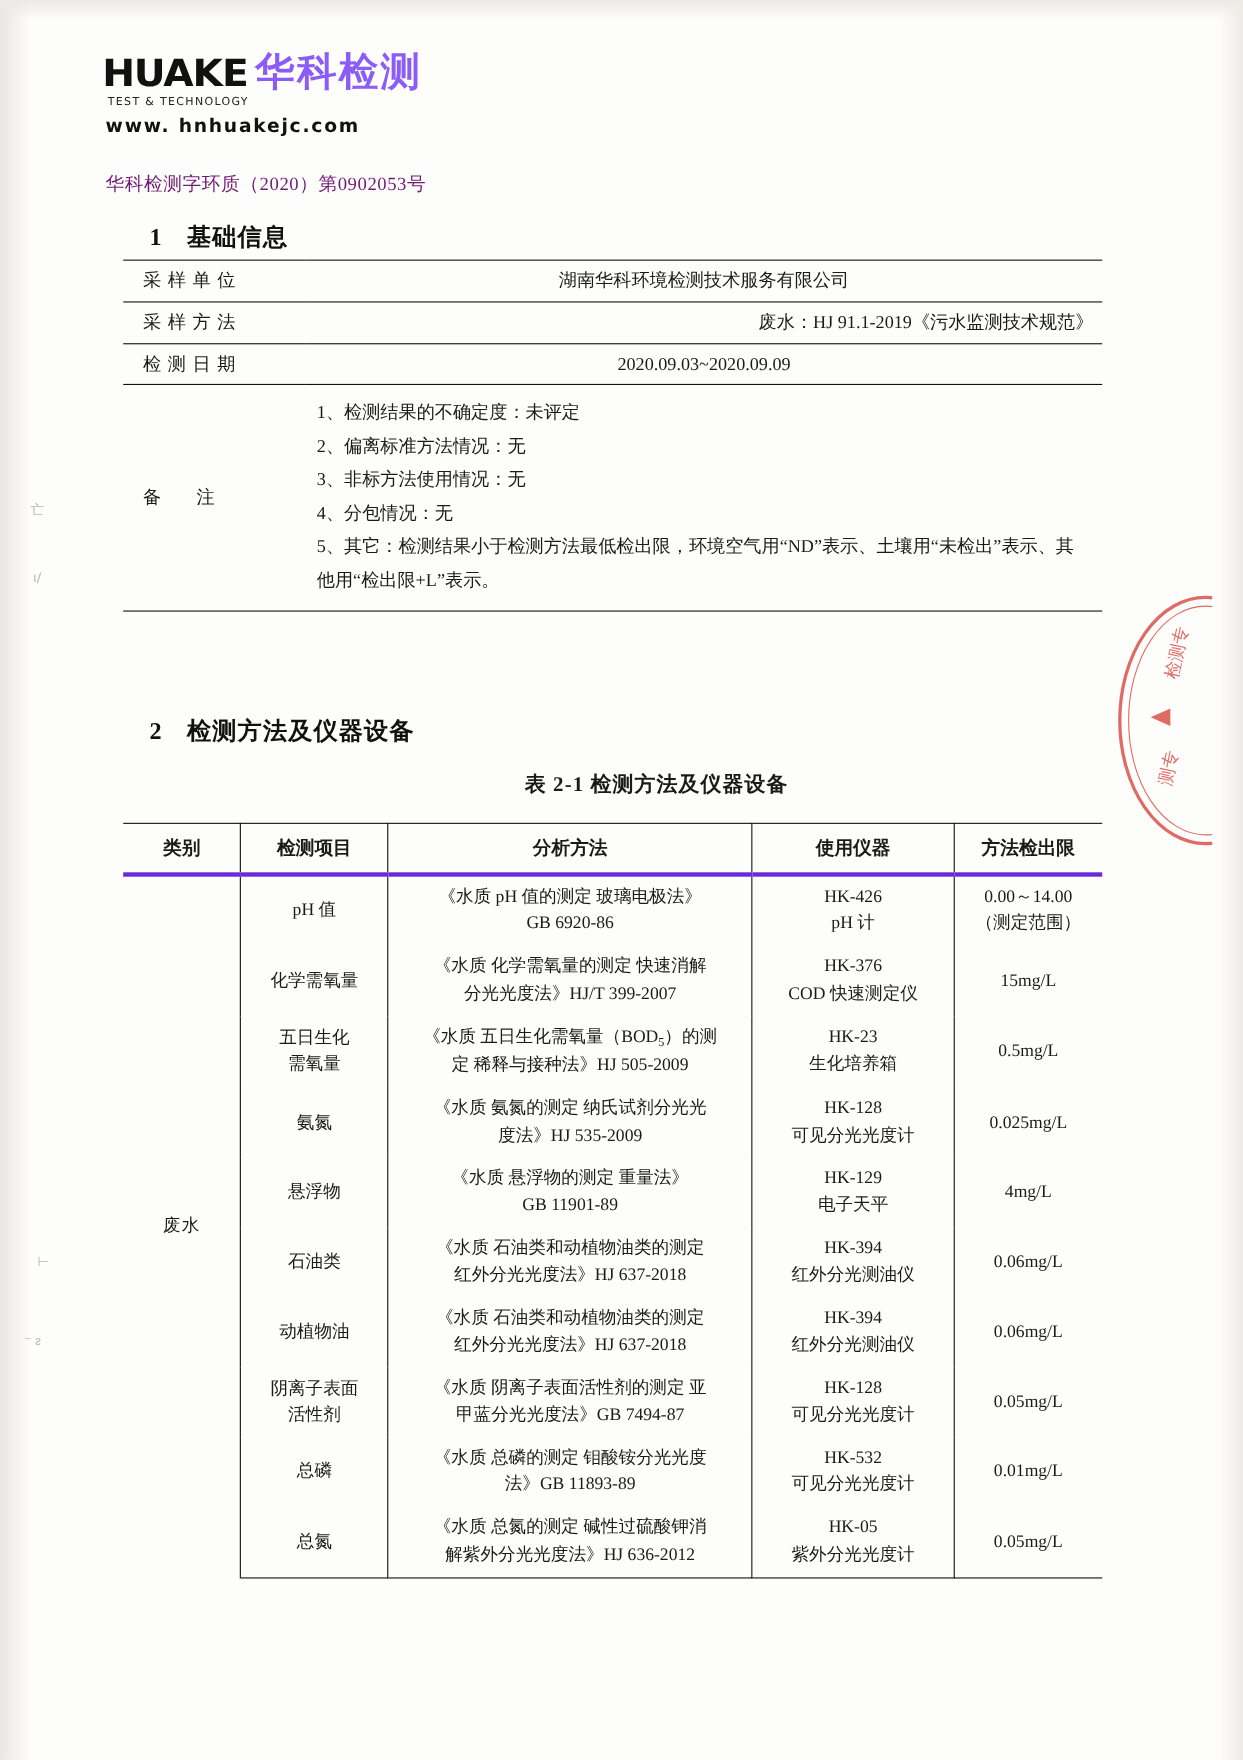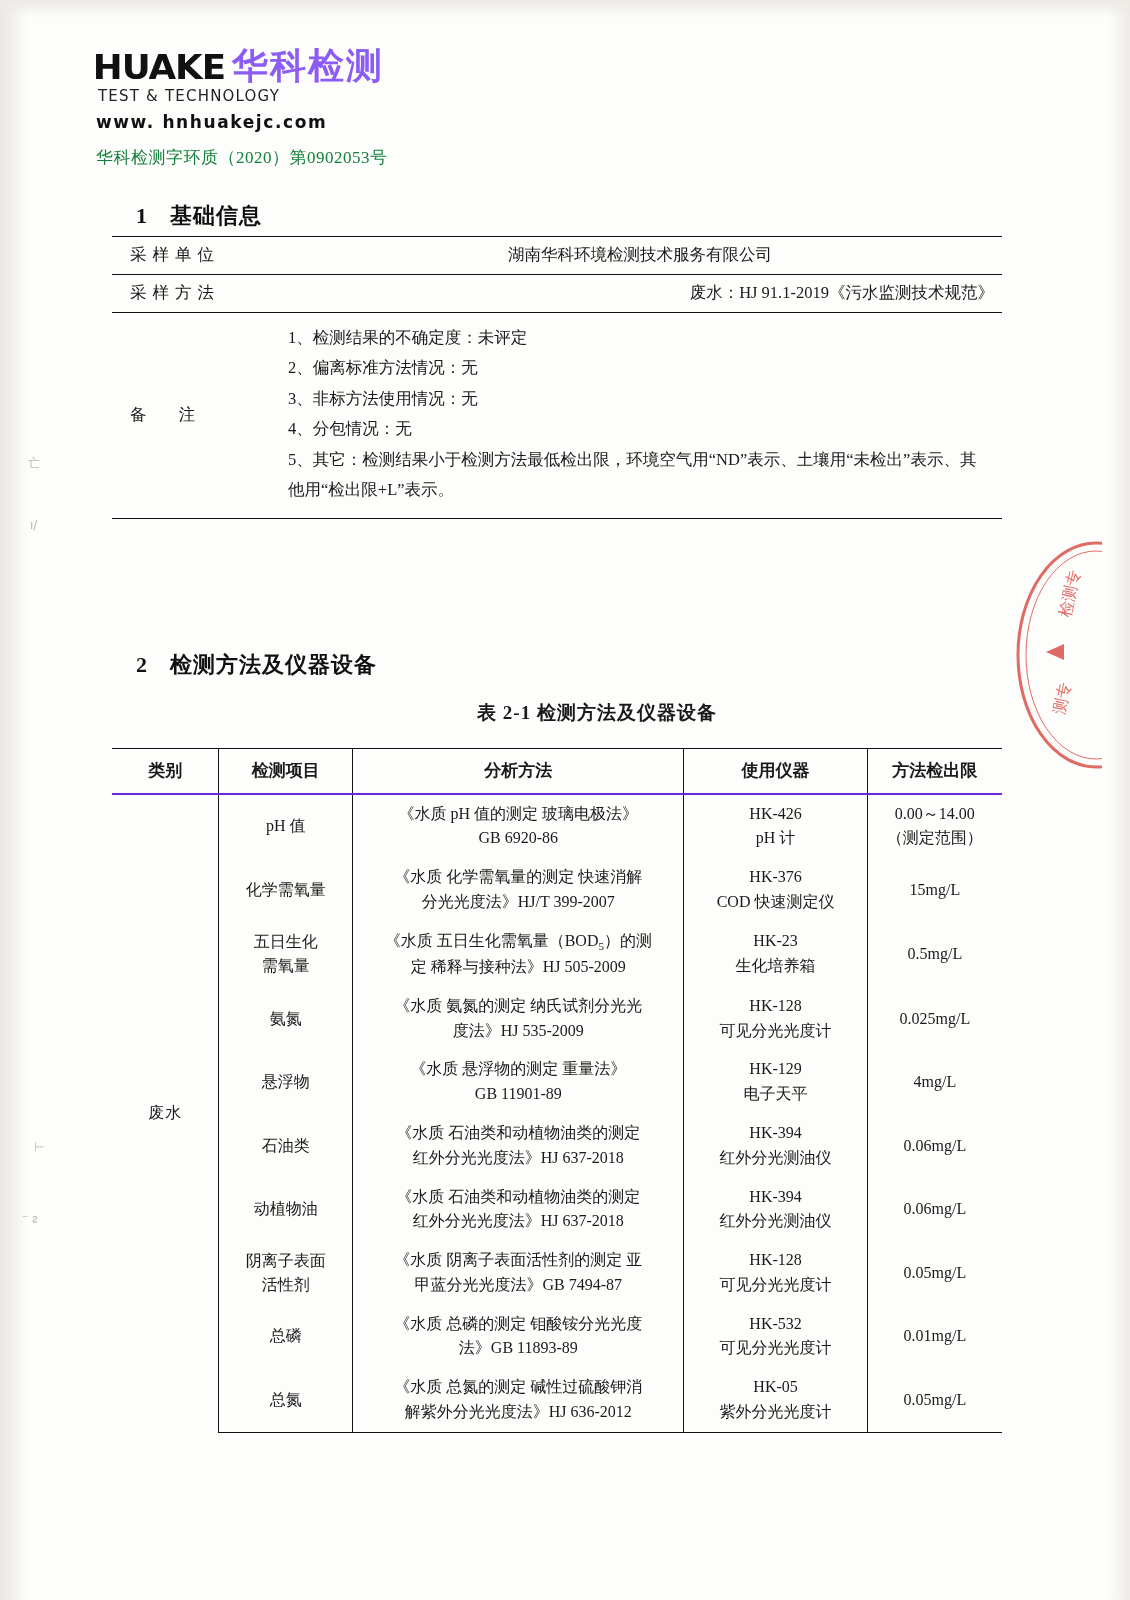--- a/index.html
+++ b/index.html
@@ -65,41 +65,41 @@
   .logo-cn {
     font-family: "DejaVu Sans", sans-serif;
     font-weight: bold;
     font-size: 36px;
     line-height: 1;
     color: #8b5cf6;
     letter-spacing: 2px;
   }
   .logo-sub {
     font-family: "DejaVu Sans", sans-serif;
-    font-size: 15px;
+    font-size: 10px;
     letter-spacing: 1.2px;
     color: #222;
     margin-top: 3px;
     margin-left: 2px;
   }
   .logo-url {
     font-family: "DejaVu Sans", sans-serif;
     font-size: 17px;
     letter-spacing: 1.6px;
     color: #111;
     margin-top: 7px;
     font-weight: 600;
   }
   .report-no {
     position: absolute;
     left: 96px;
-    top: 146px;
+    top: 156px;
     font-size: 17px;
     letter-spacing: 0.5px;
-    color: #15803d;
+    color: #701a75;
   }
 
   
   .sect-h {
     position: absolute;
     font-size: 22px;
     font-weight: bold;
     color: #111;
     letter-spacing: 1px;
   }
@@ -172,21 +172,21 @@
   }
   .method-wrap table { border: none; }
   .method-wrap th, .method-wrap td {
     border-left: 1px solid #111;
     border-right: 1px solid #111;
     border-top: none;
     border-bottom: none;
   }
   .method-wrap tr:first-child th {
     border-top: 1px solid #111;
-    border-bottom: 2px solid #6d28d9;
+    border-bottom: 4px solid #6d28d9;
   }
   .method-wrap tr:last-child td { border-bottom: 1px solid #111; }
   .method-wrap th:first-child, .method-wrap td:first-child { border-left: none; }
   .method-wrap th:last-child, .method-wrap td:last-child { border-right: none; }
   .method-wrap th {
     font-weight: bold;
     font-size: 17px;
     padding: 9px 4px;
   }
   .col-cat   { width: 104px; }
@@ -264,20 +264,24 @@
       <tbody>
         <tr>
           <td class="label">采样单位</td>
           <td class="val-center">湖南华科环境检测技术服务有限公司</td>
         </tr>
         <tr>
           <td class="label">采样方法</td>
           <td class="val-left">废水：HJ 91.1-2019《污水监测技术规范》</td>
         </tr>
         <tr>
+          <td class="label">检测日期</td>
+          <td class="val-center">2020.09.03~2020.09.09</td>
+        </tr>
+        <tr>
           <td class="label spread">备  注</td>
           <td class="remark">
             <div class="remark-line">1、检测结果的不确定度：未评定</div>
             <div class="remark-line">2、偏离标准方法情况：无</div>
             <div class="remark-line">3、非标方法使用情况：无</div>
             <div class="remark-line">4、分包情况：无</div>
             <div class="remark-line">5、其它：检测结果小于检测方法最低检出限，环境空气用“ND”表示、土壤用“未检出”表示、其他用“检出限+L”表示。</div>
           </td>
         </tr>
       </tbody>

